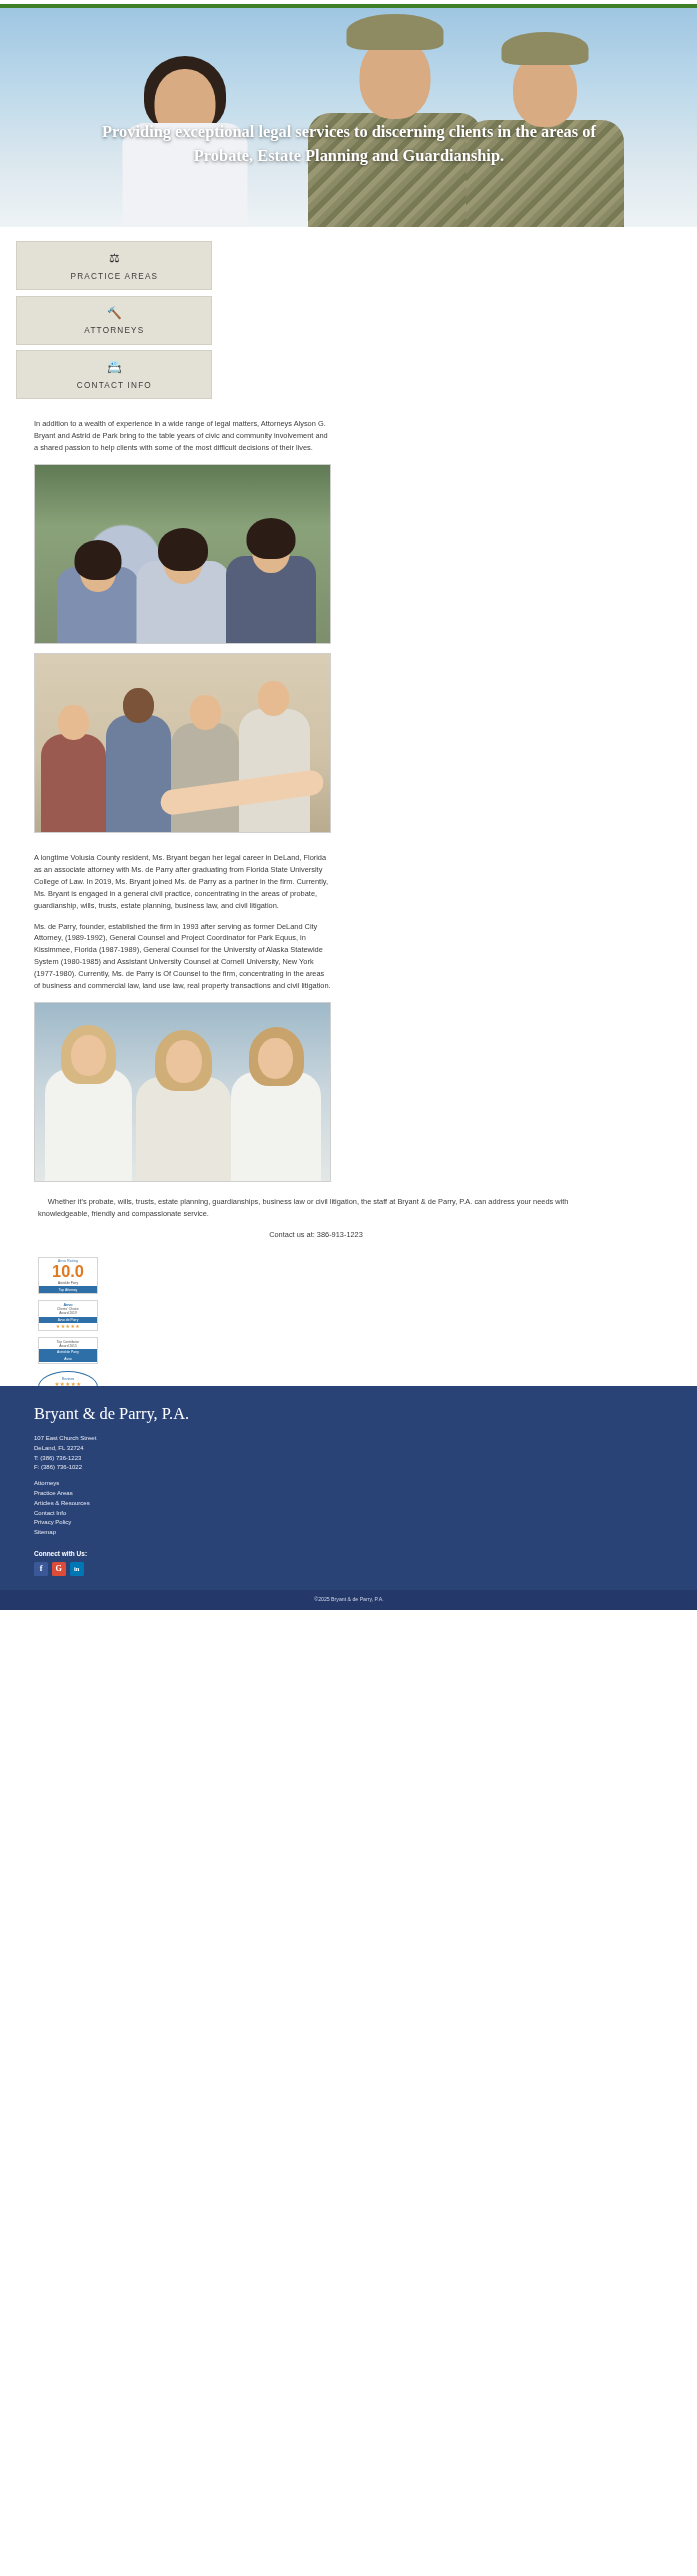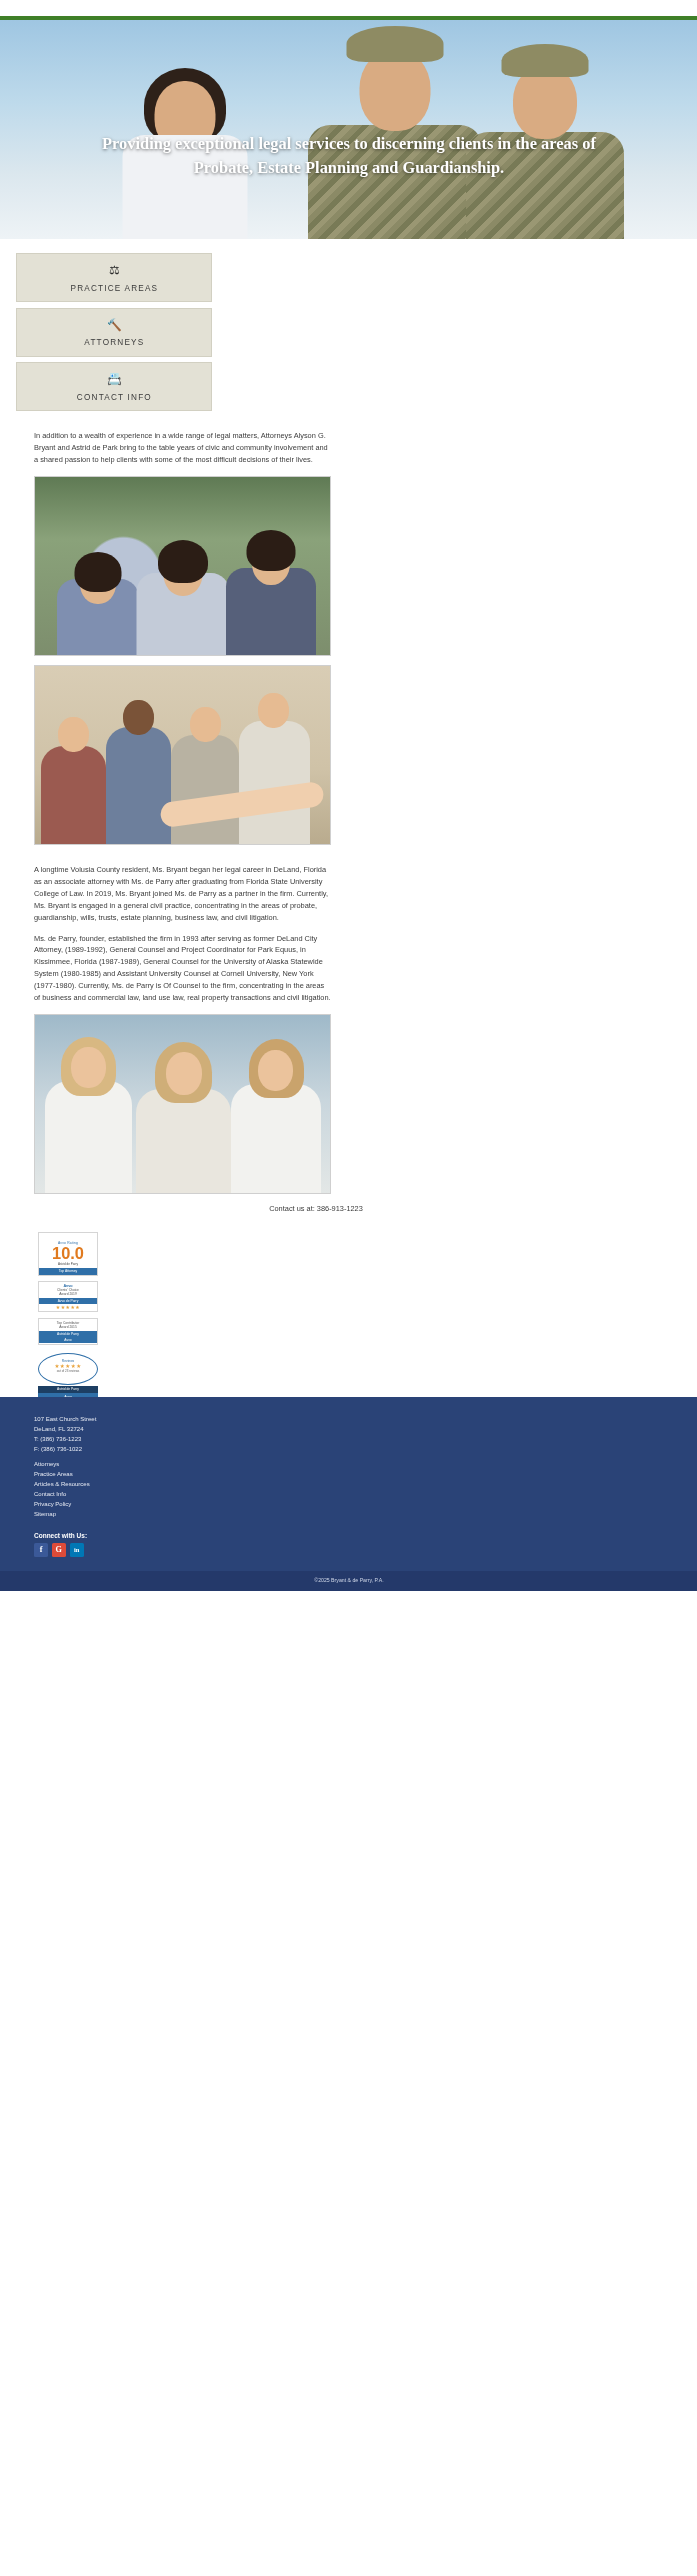--- a/index.html
+++ b/index.html
@@ -78,21 +78,21 @@
     color: #ffffff;
     font-size: 16.4px;
     line-height: 1.42;
     font-weight: 700;
     text-shadow: 0 1.1px 3.3px rgba(0,0,0,.55);
   }
 
   
   .page {
     width: 698px;
-    margin: 16px auto;
+    margin: 4px auto;
     position: relative;
   }
 
   
   .navcards {
     width: 196px;
     margin: 14px 0 0 16.4px;
   }
   .navcard {
     background: #e3e1d5;
@@ -182,21 +182,21 @@
     margin: 18.5px 0 0 38px;
     width: 131px;
   }
   .badge {
     margin-bottom: 5.5px;
     position: relative;
   }
 
   .avvo-10 {
     width: 60px; background:#fff; border:0.5px solid #d5d5d5;
-    text-align:center; padding:8px 0 0 0;
+    text-align:center; padding:1px 0 0 0;
   }
   .avvo-10 .a-top { font-size:3.3px; color:#2d6ea8; letter-spacing:0.2px; }
   .avvo-10 .a-num { font-size:16.4px; font-weight:700; color:#e07a1f; line-height:1; }
   .avvo-10 .a-name { font-size:3px; color:#444; margin-top:1.1px;}
   .avvo-10 .a-rib { background:#2f6fa8; color:#fff; font-size:3.3px; padding:1.6px 0; margin-top:1.6px; }
 
   .avvo-pill {
     width: 60px; background:#fff; border:0.5px solid #d5d5d5; text-align:center; padding:2.2px 0 1.1px;
   }
   .avvo-pill .t1 { font-size:3.8px; color:#2d6ea8; font-weight:700; }
@@ -382,20 +382,21 @@
 
     <div class="w-p" style="left:101px;width:95px;height:104px;background:#e9e6de;"></div>
     <div class="w-hair" style="left:120px;bottom:90px;width:57px;height:61px;background:#cfae78;"></div>
     <div class="w-h" style="left:131px;bottom:98px;width:36px;height:43px;"></div>
 
     <div class="w-p" style="left:196px;width:90px;height:109px;"></div>
     <div class="w-hair" style="left:214px;bottom:95px;width:55px;height:59px;background:#c9a36c;"></div>
     <div class="w-h" style="left:223px;bottom:102px;width:35px;height:41px;"></div>
   </div>
 
+  <div class="closing">Whether it's probate, wills, trusts, estate planning, guardianships, business law or civil litigation, the staff at Bryant &amp; de Parry, P.A. can address your needs with knowledgeable, friendly and compassionate service.</div>
   <div class="contactline">Contact us at: 386-913-1223</div>
 
   <div class="badges">
 
     <div class="badge">
       <div class="avvo-10">
         <div class="a-top">Avvo Rating</div>
         <div class="a-num">10.0</div>
         <div class="a-name">Astrid de Parry</div>
         <div class="a-rib">Top Attorney</div>
@@ -455,20 +456,21 @@
       <div class="rtext">Review us on</div>
       <div class="google-word">
         <span class="g1">G</span><span class="g2">o</span><span class="g3">o</span><span class="g4">g</span><span class="g5">l</span><span class="g6">e</span>
       </div>
       <div class="gstars">★★★★★</div>
     </div>
   </div>
 
   <footer>
     <div class="f-inner">
+      <div class="f-title">Bryant &amp; de Parry, P.A.</div>
       <div class="f-line">107 East Church Street</div>
       <div class="f-line">DeLand, FL 32724</div>
       <div class="f-line">T: (386) 736-1223</div>
       <div class="f-line">F: (386) 736-1022</div>
 
       <div class="f-links">
         <a href="#">Attorneys</a>
         <a href="#">Practice Areas</a>
         <a href="#">Articles &amp; Resources</a>
         <a href="#">Contact Info</a>

